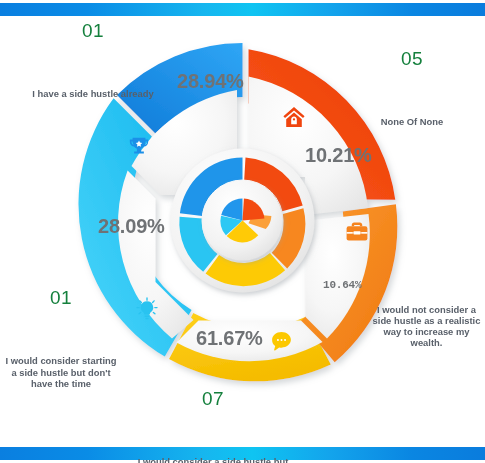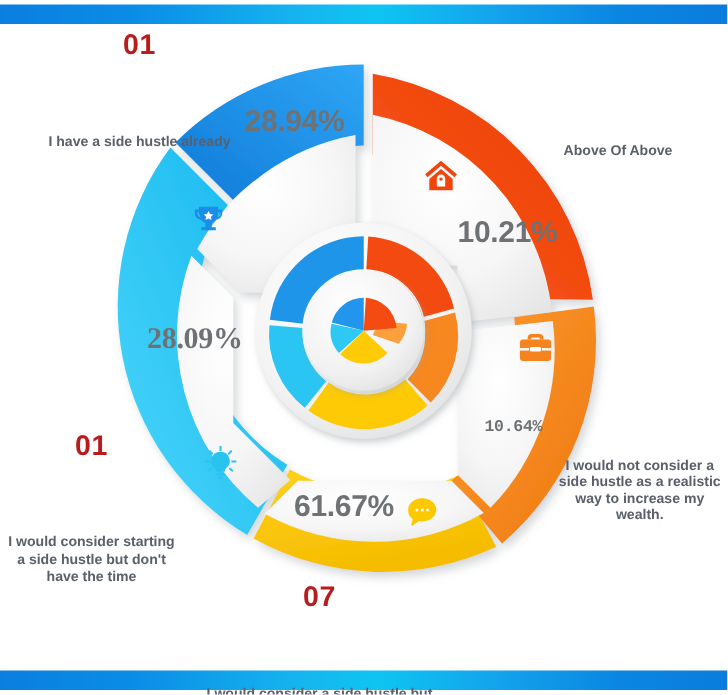--- a/index.html
+++ b/index.html
@@ -14,41 +14,41 @@
     position:absolute;left:0;width:485px;height:13px;
     background:linear-gradient(90deg,#0a7fe0 0%,#0a8ce6 18%,#16b6ef 42%,#0fc4f2 52%,#13a4ec 68%,#0a86e2 85%,#0a7cdd 100%);
   }
   .topbar{top:3px;}
   .bottombar{top:447px;}
 
   #wheel{position:absolute;left:55px;top:33px;width:375px;height:375px;}
 
   .lbl{position:absolute;text-align:center;color:#5d6062;line-height:1.18;}
   .lbl .num{
-    font-size:19px;font-weight:bold;color:#b91c1c;
+    font-size:19px;font-weight:normal;color:#15803d;
     letter-spacing:.5px;margin-bottom:2px;
   }
   .lbl .desc{font-size:9.4px;font-weight:bold;color:#59606a;margin-top:46px;}
 
   #lbl01{left:18px;top:20px;width:150px;}
   #lbl05{left:352px;top:48px;width:120px;}
   #lbl04{left:368px;top:258px;width:117px;}
   #lbl03{left:128px;top:388px;width:170px;}
   #lbl02{left:2px;top:287px;width:118px;}
 
   .pct{
     position:absolute;color:#6f7275;font-weight:bold;
     font-size:20px;letter-spacing:-.2px;white-space:nowrap;
   }
   .pct.small{font-size:11px;font-family:Liberation Mono, monospace;}
-  #p01{left:163px;top:70px;}
+  #p01{left:177px;top:70px;}
   #p05{left:305px;top:144px;}
   #p04{left:323px;top:279px;}
   #p03{left:196px;top:327px;}
-  #p02{left:98px;top:215px;font-family:Liberation Serif, serif;}
+  #p02{left:98px;top:215px;}
 
   .ico{position:absolute;}
 </style>
 </head>
 <body>
 
 <div class="topbar"></div>
 <div class="bottombar"></div>
 
 <svg id="wheel" viewBox="0 0 375 375">
@@ -221,14 +221,15 @@
 <div class="lbl" id="lbl03">
   <div class="num">07</div>
   <div class="desc">I would consider a side hustle but don't have the funds to get started</div>
 </div>
 
 <div class="lbl" id="lbl04">
   <div class="desc">I would not consider a side hustle as a realistic way to increase my wealth.</div>
 </div>
 
 <div class="lbl" id="lbl05">
-  <div class="desc">Above Of Above</div>
+  <div class="num">05</div>
+  <div class="desc">None Of None</div>
 </div>
 
 </body></html>

